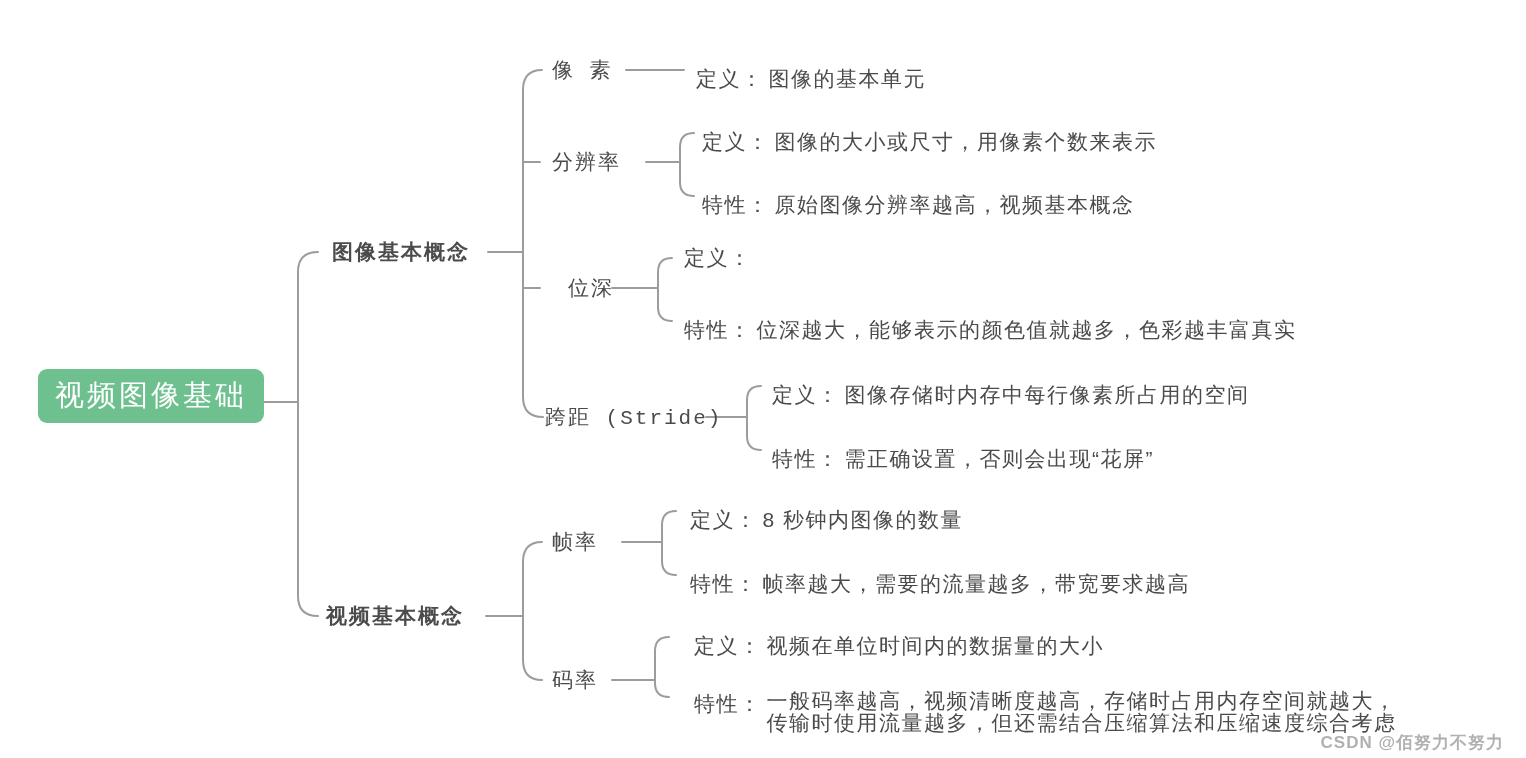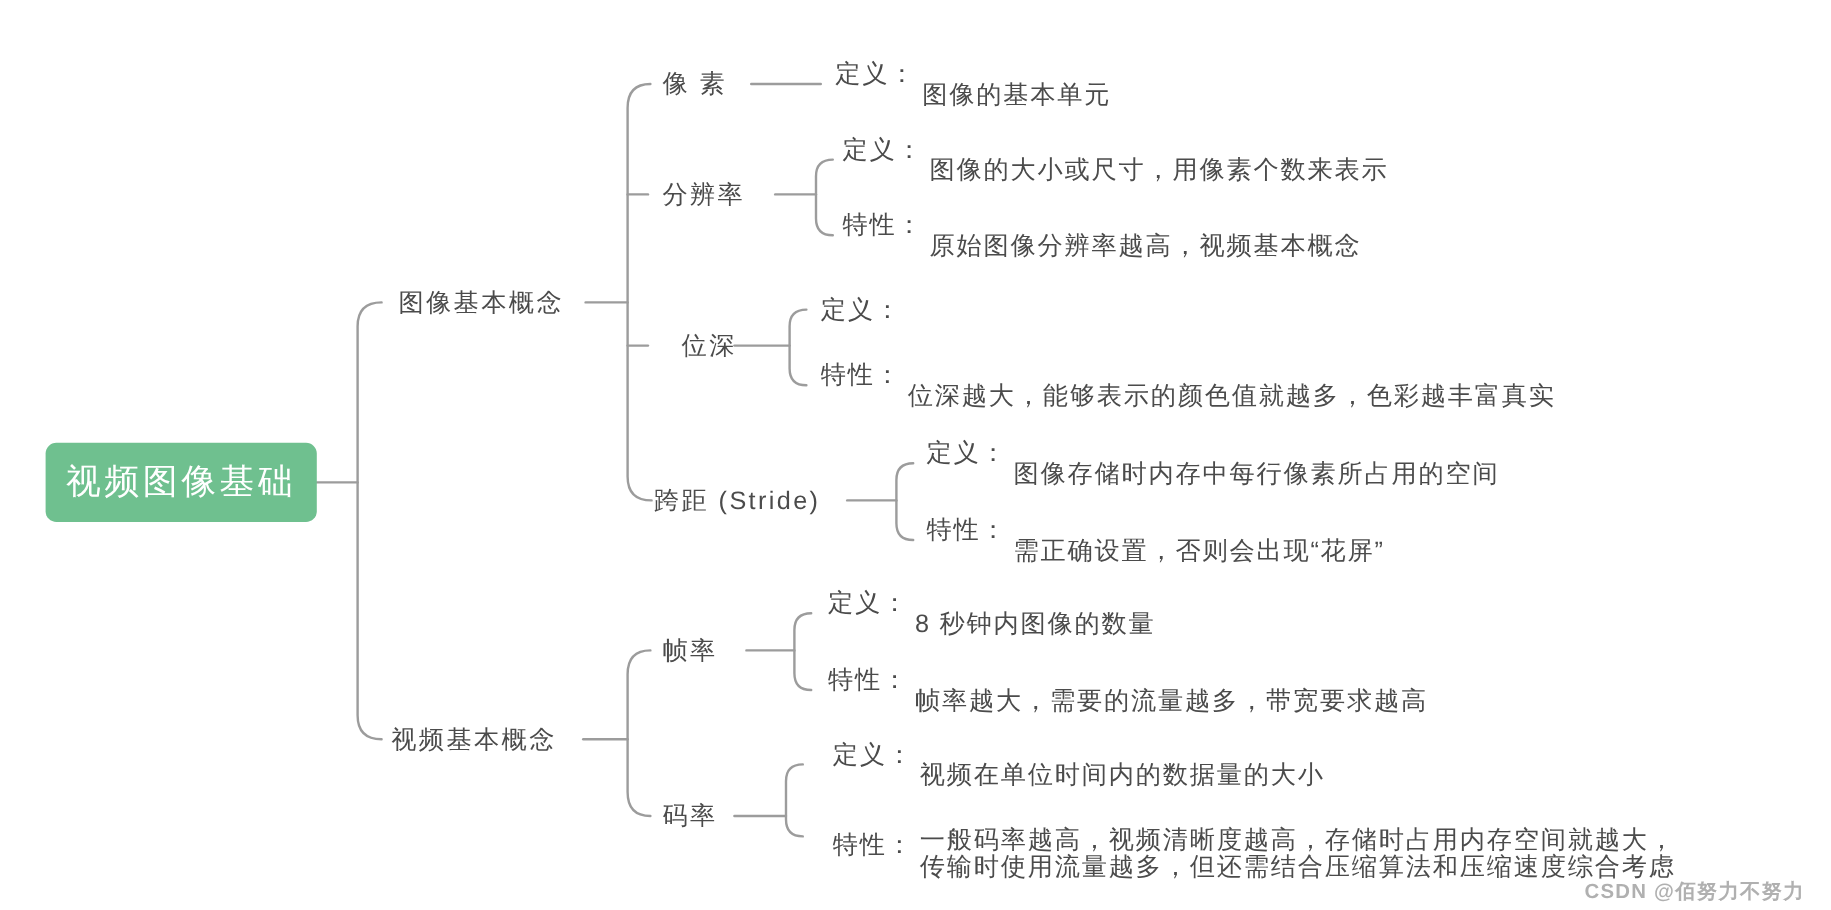--- a/index.html
+++ b/index.html
@@ -15,32 +15,32 @@
     width:1526px;height:758px;
     background:#ffffff;
     overflow:hidden;
     font-family:"Liberation Sans","DejaVu Sans",sans-serif;
     color:var(--text);
   }
   svg.connectors{position:absolute;left:0;top:0;}
   svg.connectors path{fill:none;stroke:var(--line);stroke-width:2;stroke-linecap:round;}
   .abs{position:absolute;transform:translateY(-50%);}
   .root-node{
-    position:absolute;left:38px;top:369px;width:226px;height:66px;
+    position:absolute;left:38px;top:369px;width:226px;height:54px;
     background:var(--node-green);border-radius:9px;
     display:flex;align-items:center;justify-content:center;
     color:var(--root-text);font-size:29px;letter-spacing:3px;white-space:nowrap;
   }
-  .n1{font-size:21px;letter-spacing:2px;white-space:nowrap;}
-  .n2{font-size:21px;letter-spacing:2px;white-space:nowrap;}
+  .n1{font-size:21px;letter-spacing:2px;white-space:nowrap;font-weight:bold;}
+  .n2{font-size:21px;letter-spacing:2px;white-space:nowrap;font-family:Liberation Mono, monospace;}
   .leaf{display:flex;align-items:flex-start;font-size:21px;letter-spacing:1.5px;white-space:nowrap;}
   .leaf .k{flex:none;margin-right:5px;}
   .leaf .v{white-space:pre-line;line-height:22px;}
   .leaf.single .v{line-height:normal;margin-top:17px;}
-  .leaf.single{align-items:flex-start;}
+  .leaf.single{align-items:flex-end;}
   .watermark{
     position:absolute;right:22px;bottom:4px;
     color:var(--watermark);opacity:.78;
     font-size:17px;letter-spacing:1px;white-space:nowrap;font-weight:bold;
   }
 </style>
 </head>
 <body>
 
 <div class="canvas">

